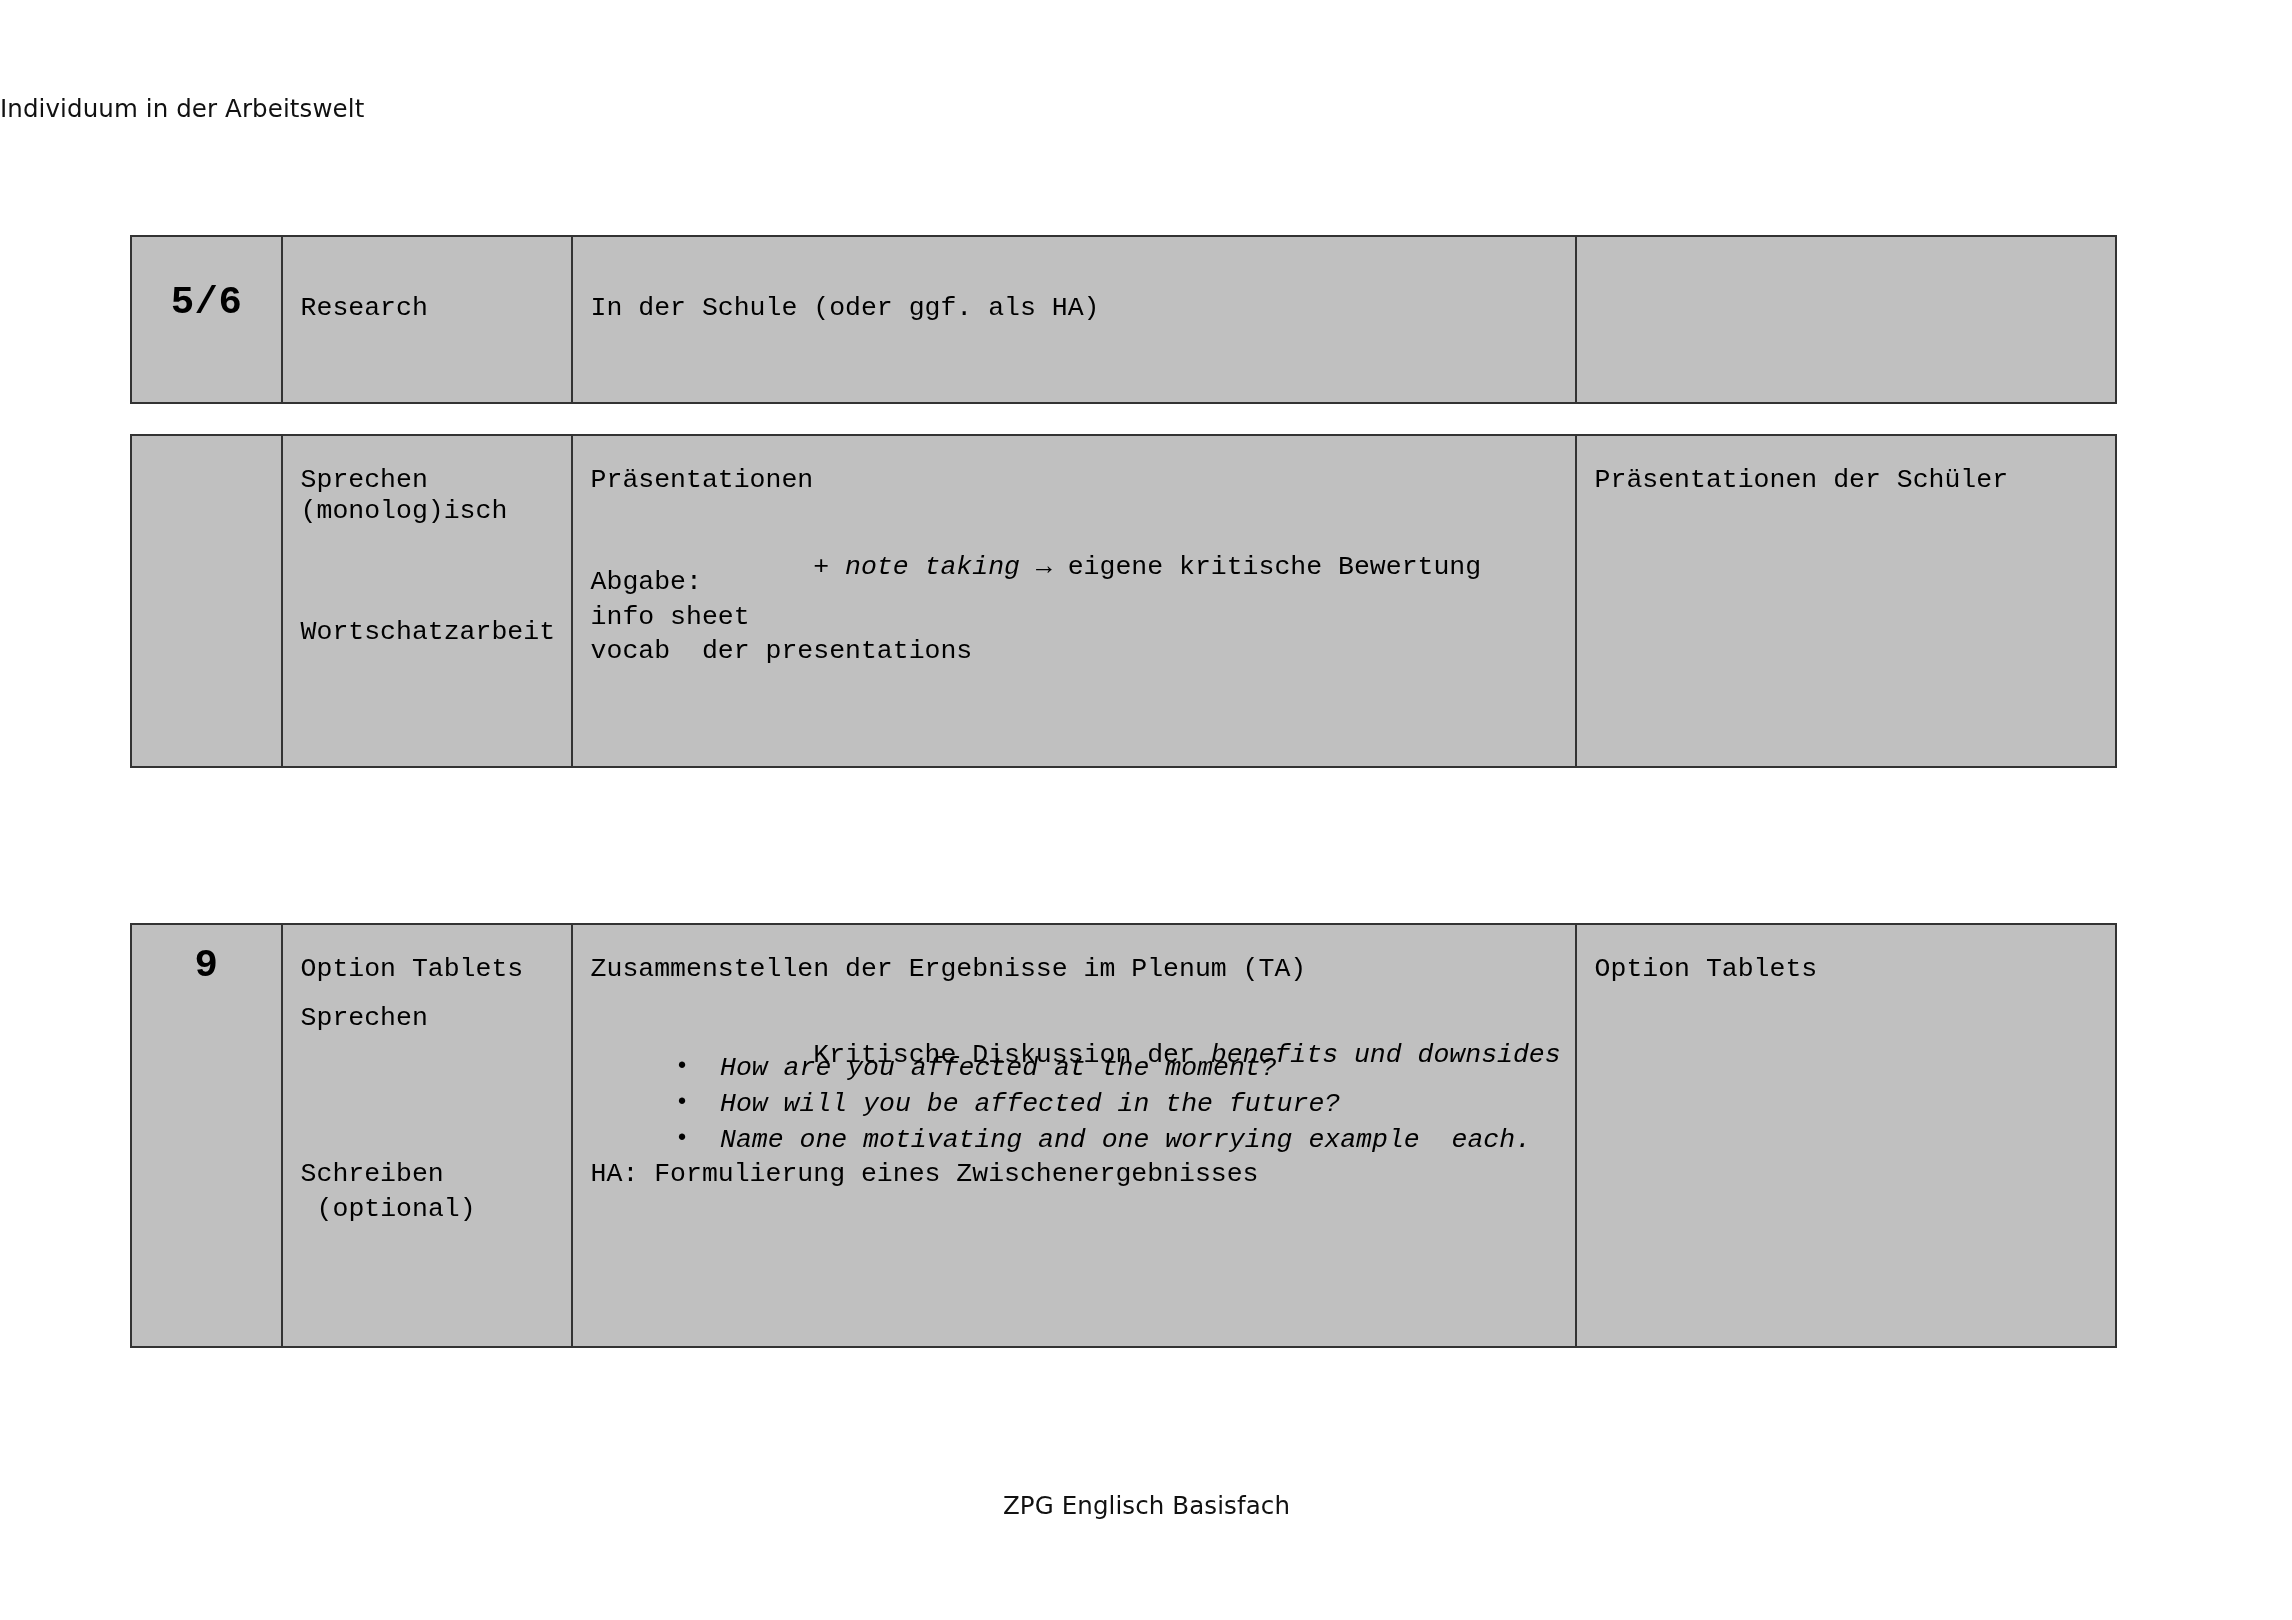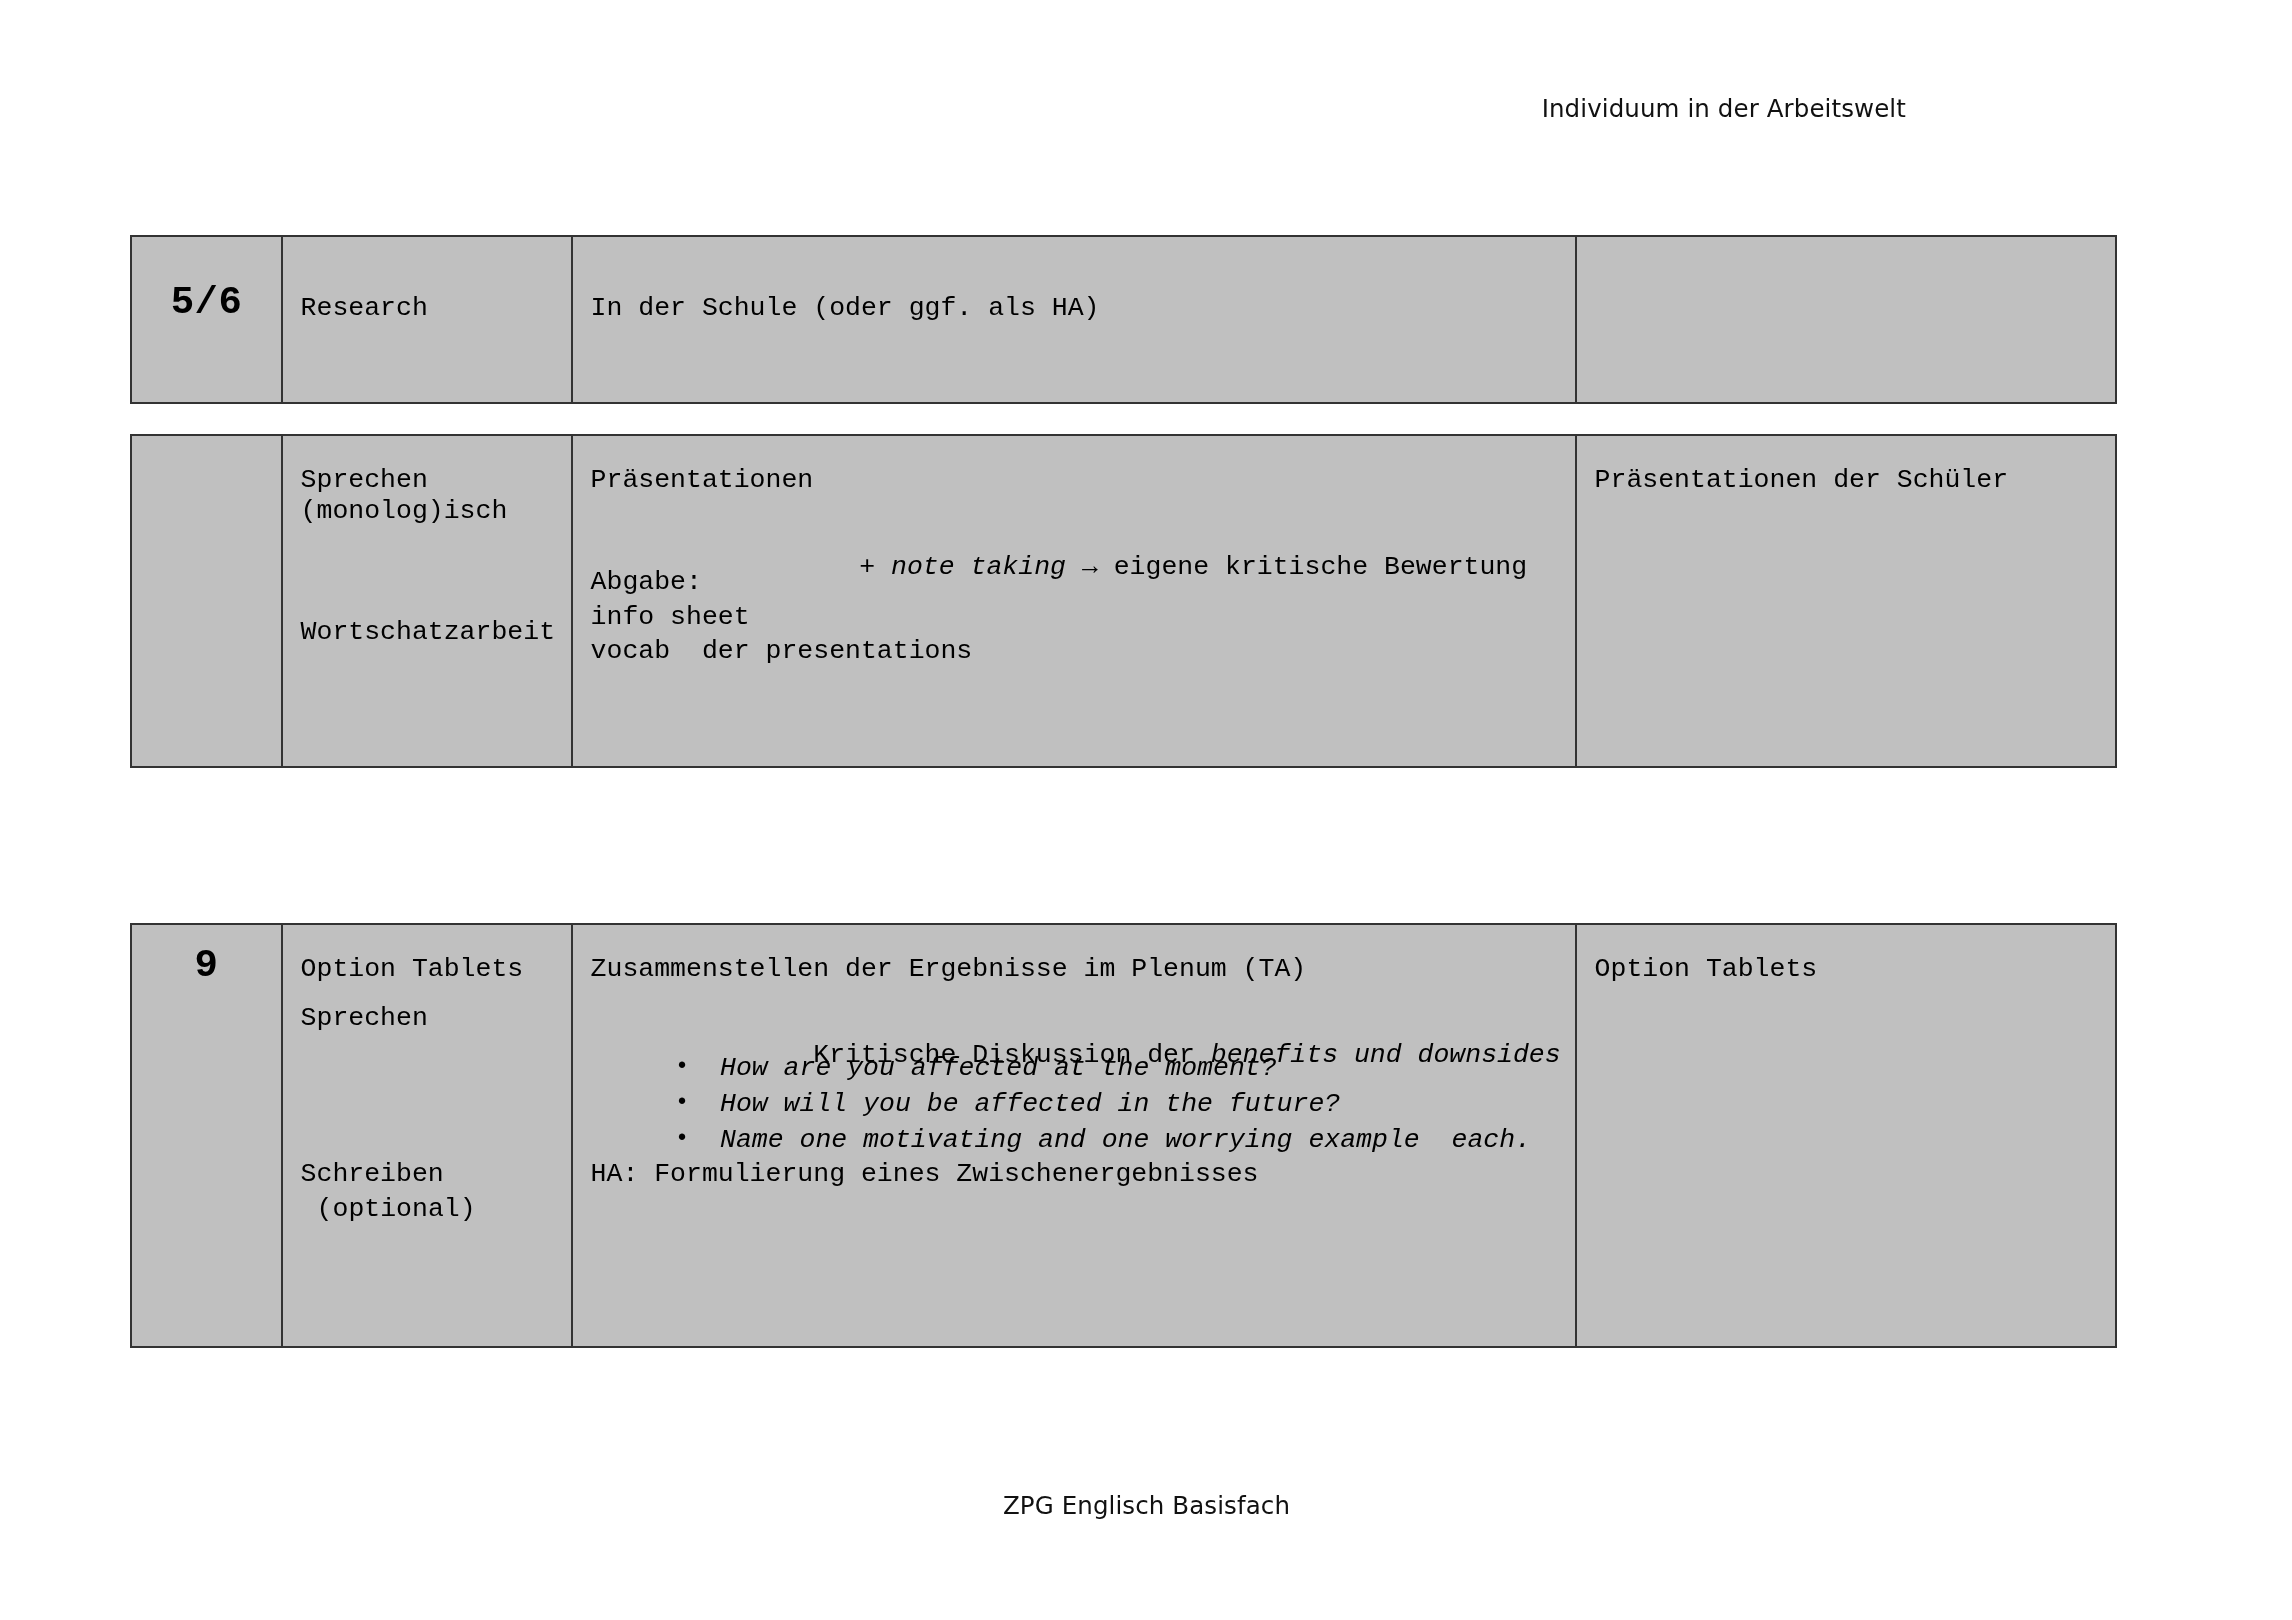--- a/index.html
+++ b/index.html
@@ -22,21 +22,21 @@
     width: 2293px;
     height: 1620px;
   }
 
   
   .running-head {
     position: absolute;
     top: 94px;
     left: 0;
     width: 1906px;
-    text-align: right;
+    text-align: left;
     font-family: "DejaVu Sans", sans-serif;
     font-size: 24.5px;
     line-height: 29px;
     letter-spacing: 0.1px;
     color: #111111;
   }
   .running-foot {
     position: absolute;
     top: 1491px;
     left: 0;
@@ -181,21 +181,21 @@
           <div class="cell">
             <div class="txt abs pad-l" style="top:25.5px; left:0;">Sprechen</div>
             <div class="txt abs pad-l" style="top:57px; left:0;">(monolog)isch</div>
             <div class="txt abs pad-l" style="top:178px; left:0;">Wortschatzarbeit</div>
           </div>
         </td>
         <td>
           <div class="cell">
             <div class="txt abs pad-l" style="top:25.5px; left:0;">Präsentationen</div>
 
-            <div class="txt abs pad-l" style="top:76px; left:0;margin-left:46px;">
+            <div class="txt abs pad-l" style="top:76px; left:0;">
               <span>+ </span><span class="ital">note taking</span><span> → eigene kritische Bewertung</span>
             </div>
 
             <div class="txt abs pad-l" style="top:128px; left:0;">Abgabe:</div>
             <div class="txt abs pad-l" style="top:163px; left:0;">info sheet</div>
             <div class="txt abs pad-l" style="top:197px; left:0;">vocab  der presentations</div>
           </div>
         </td>
         <td>
           <div class="cell">

